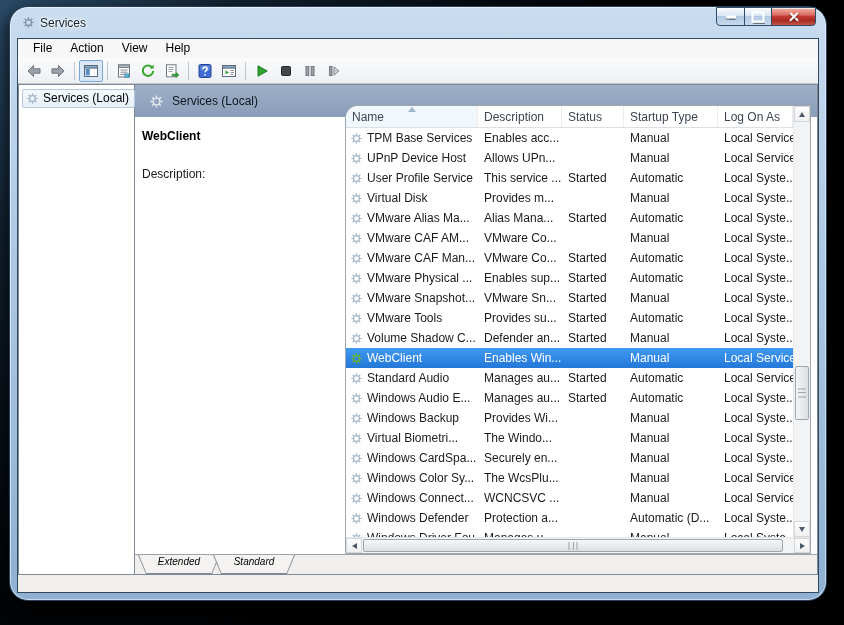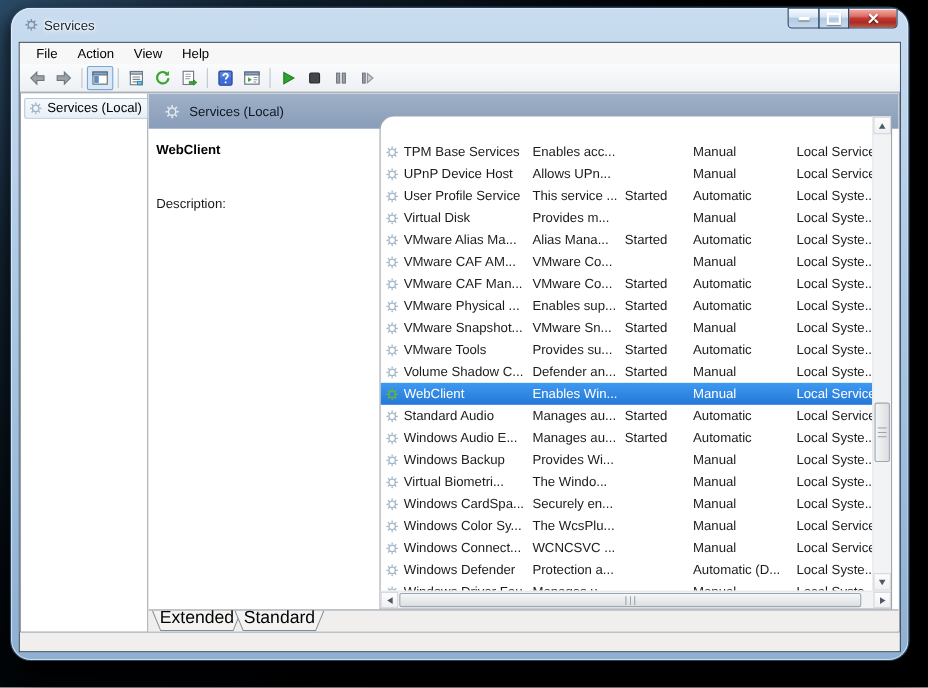--- a/index.html
+++ b/index.html
@@ -45,21 +45,21 @@
   .winbtn.close::before, .winbtn.close::after { content:""; position:absolute; left:50%; top:50%;
     width:11px; height:2.4px; background:#fff; box-shadow:0 1px 1px rgba(0,0,0,.4); }
   .winbtn.close::before { transform:translate(-50%,-50%) rotate(45deg); }
   .winbtn.close::after  { transform:translate(-50%,-50%) rotate(-45deg); }
 
   
   .client {
     position:absolute; left:7px; right:7px; top:31px; bottom:7px;
     background:#f0efee; border:1px solid #30495f;
   }
-  .menubar { height:19px; background:#f7f7f7; display:flex; align-items:center; padding-left:6px; }
+  .menubar { height:19px; background:#f7f7f7; display:flex; align-items:flex-start; padding-left:6px; }
   .menu-item { font-size:12px; color:#000; padding:2px 9px; }
   .toolbar {
     height:26px; background:linear-gradient(180deg,#fafbfc,#edf0f4);
     border-bottom:1px solid #c3c8ce; display:flex; align-items:center; padding-left:4px;
   }
   .tbtn { width:24px; height:22px; display:flex; align-items:center; justify-content:center; border:1px solid transparent; border-radius:2px; }
   .tbtn.pressed { background:#d9e7f6; border-color:#7ba7d7; }
   .tbtn svg { width:16px; height:16px; display:block; }
   .tsep { width:1px; height:18px; background:#c0c5cb; margin:0 4px; }
 
@@ -81,21 +81,21 @@
     display:flex; align-items:center; gap:8px; padding-left:14px;
   }
   .band svg { width:15px; height:15px; color:#e4ebf2; }
   .band-label { font-size:12px; color:#0d161f; }
 
   
   .detail { position:absolute; left:0; top:32px; width:210px; bottom:20px; background:#fff; padding:12px 4px 0 7px; z-index:0; }
   .svc-title { font-size:12px; font-weight:bold; color:#000; }
   .svc-action { margin-top:24px; font-size:12px; color:#000; }
   .svc-action a { color:#0066cc; text-decoration:underline; }
-  .desc-label { margin-top:35px; font-size:12px; color:#1a1a1a; }
+  .desc-label { margin-top:24px; font-size:12px; color:#1a1a1a; }
   .desc-text { margin-top:1px; font-size:12px; line-height:15.5px; color:#1a1a1a; width:203px; }
 
   
   .listpane {
     position:absolute; left:210px; right:6px; top:20px; bottom:20px; z-index:2;
     background:#fff; border:1px solid #9fa6ae; border-radius:13px 0 0 0;
   }
   .lheader {
     position:absolute; left:0; right:17px; top:0; height:22px;
     display:grid; grid-template-columns:132px 84px 62px 94px 1fr;
@@ -138,21 +138,21 @@
     background:linear-gradient(90deg,transparent 3px,#9ea6ad 3px,#9ea6ad 4px,transparent 4px); }
 
   
   .tabstrip { position:absolute; left:0; right:0; bottom:0; height:20px; background:#f0efee; border-top:1px solid #9ca2a8; display:flex; padding-left:3px; z-index:3; }
   .tab { position:relative; width:82px; height:100%; margin-right:-7px; }
   .tab .tab-border { position:absolute; inset:0; background:#7f8a94;
     clip-path:polygon(0 0,100% 0,calc(100% - 8px) 100%,8px 100%); }
   .tab .tab-face { position:absolute; left:1px; right:1px; top:0; bottom:1px; background:#f4f3f1;
     clip-path:polygon(0 0,100% 0,calc(100% - 7.4px) 100%,7.4px 100%); }
   .tab .tab-label { position:absolute; inset:0; display:flex; align-items:center; justify-content:center;
-    font-size:16px; color:#000; padding-bottom:6px; }
+    font-size:10px; color:#000; padding-bottom:6px;font-style:italic; }
 
   .statusbar { position:absolute; left:0; right:0; bottom:0; height:16px; }
 </style>
 </head>
 <body>
 
 <div class="window">
 
   <div class="titlebar">
     <span class="title-icon">
@@ -311,20 +311,30 @@
             </svg>
           <span class="band-label">Services (Local)</span>
         </div>
 
         <div class="detail">
           <div class="svc-title">WebClient</div>
           <div class="desc-label">Description:</div>
         </div>
 
         <div class="listpane">
+          <div class="lheader">
+            <span class="hcell sorted">
+              <span class="sort-arrow"></span>
+              <span>Name</span>
+            </span>
+            <span class="hcell">Description</span>
+            <span class="hcell">Status</span>
+            <span class="hcell">Startup Type</span>
+            <span class="hcell">Log On As</span>
+          </div>
 
           <div class="rows">
               <div class="trow">
                 <span class="cell name">
                   <span class="svc-icon">
                     <svg viewBox="0 0 16 16">
                       <g fill="none" stroke="currentColor" stroke-width="1.5">
                         <circle cx="8" cy="8" r="3.6"></circle>
                         <path d="M8 1.5v2.2M8 12.3v2.2M1.5 8h2.2M12.3 8h2.2M3.4 3.4l1.6 1.6M11 11l1.6 1.6M12.6 3.4L11 5M5 11l-1.6 1.6"></path>
                       </g>

